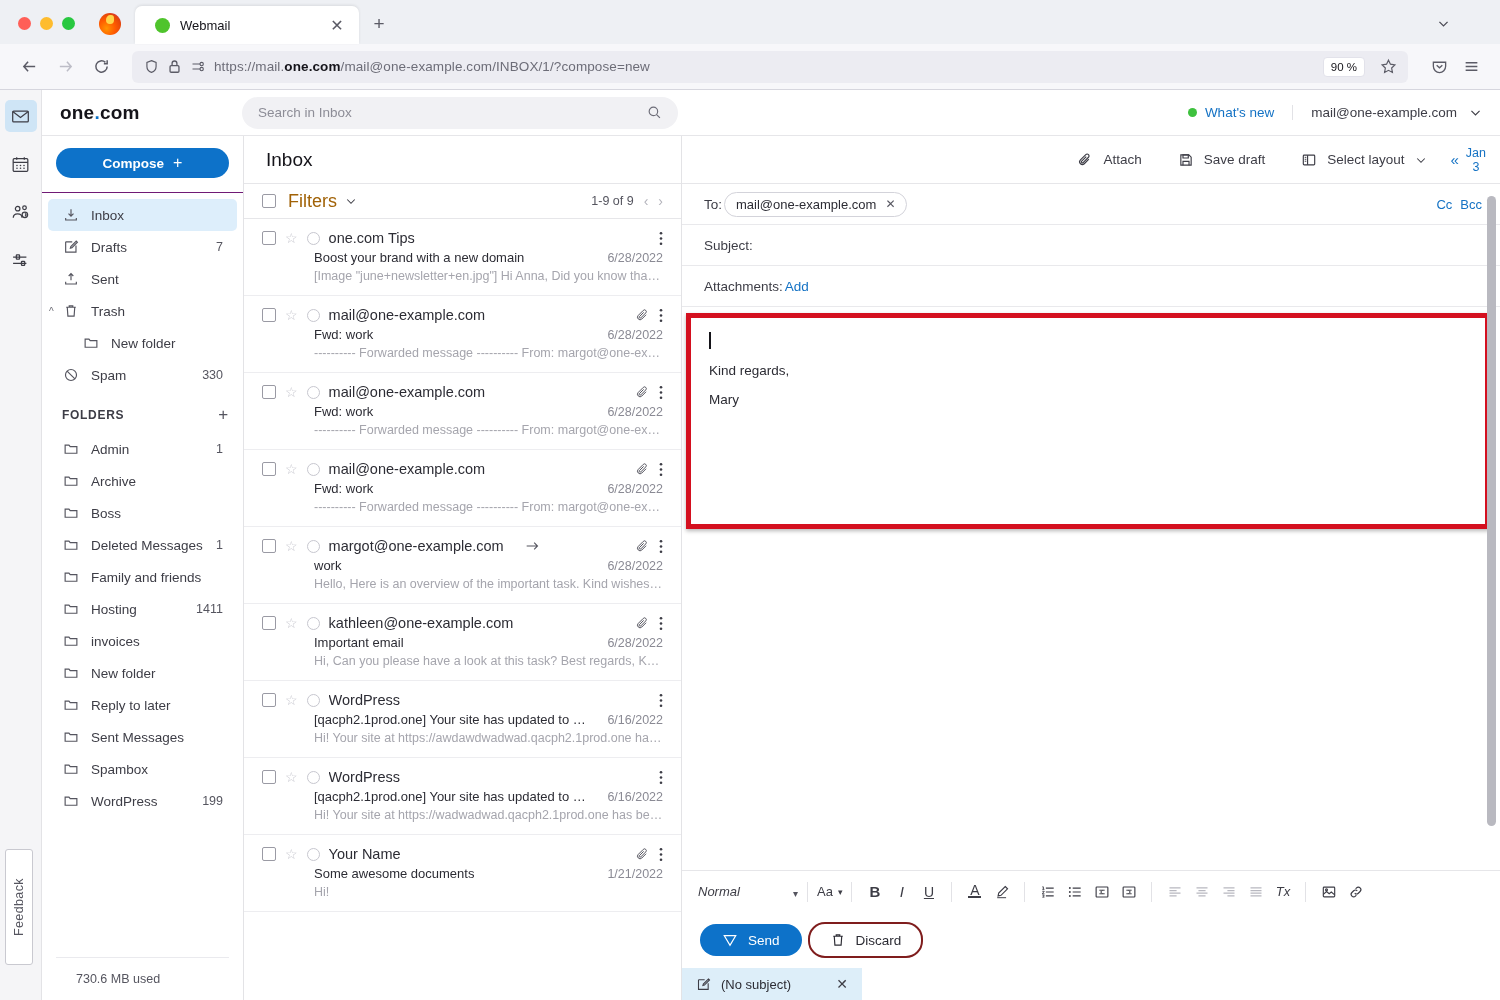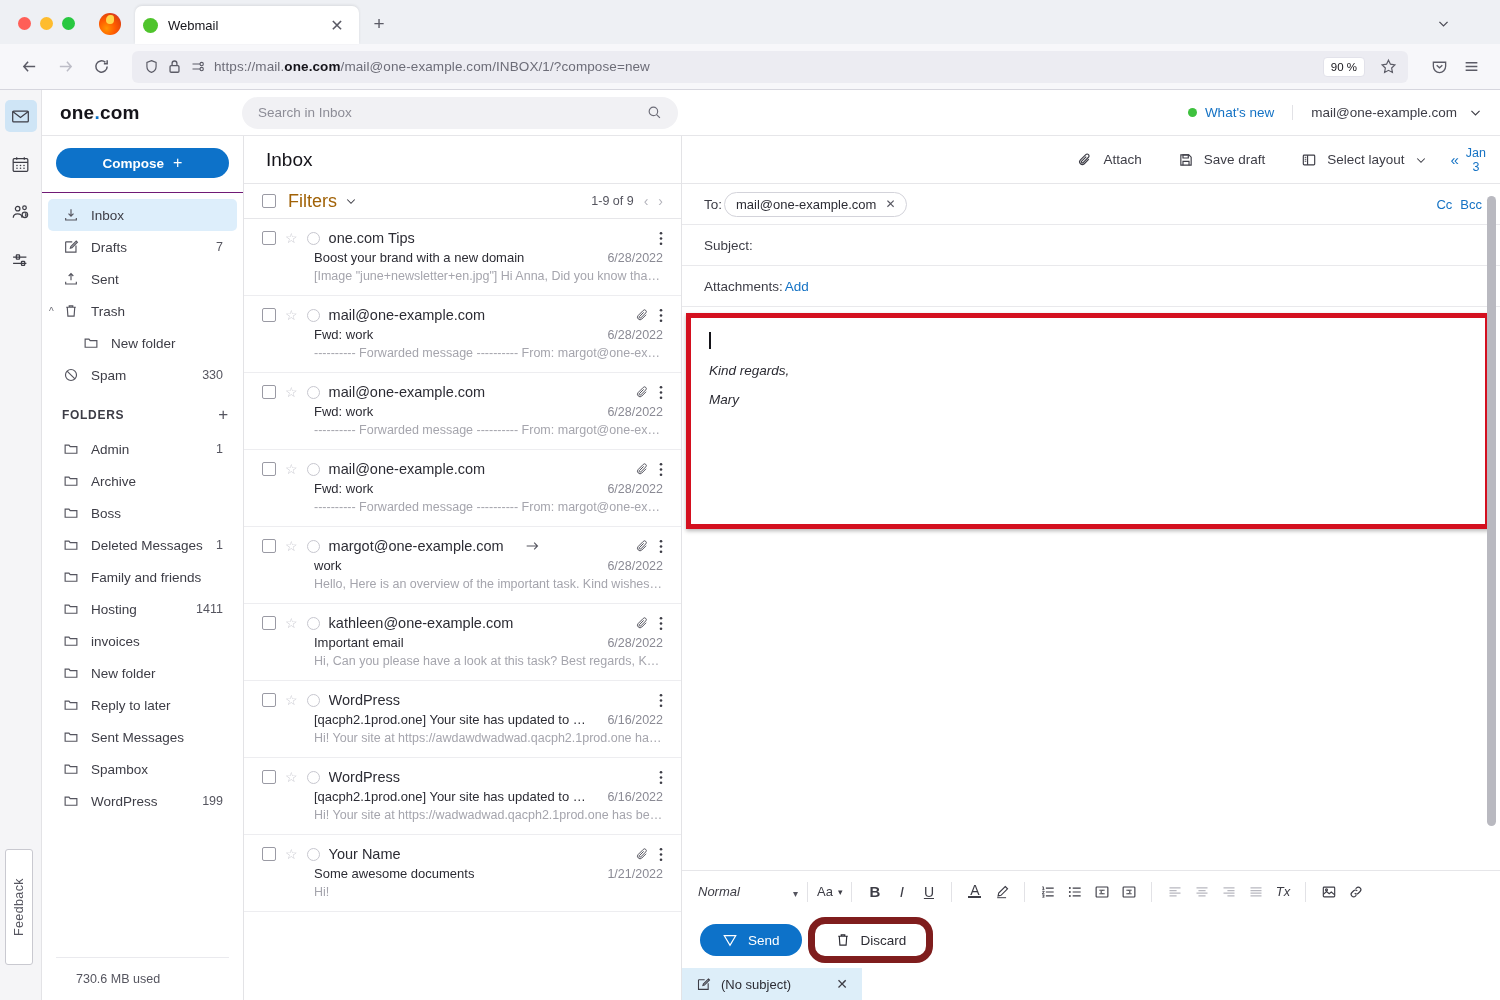--- a/index.html
+++ b/index.html
@@ -24,21 +24,21 @@
     width: 22px; height: 22px; margin: 0 14px 9px 10px; border-radius: 50%;
     background: radial-gradient(circle at 35% 70%, #ff9500 0%, #ff5b00 40%, #e4460a 70%, #b5179e 100%);
     position: relative; flex: none;
   }
   .ff-logo:after {
     content: ""; position: absolute; left: 7px; top: 2px; width: 8px; height: 9px;
     background: #ffd54a; border-radius: 60% 40% 50% 50%;
   }
   .chrome-tab {
     width: 224px; height: 38px; background: #ffffff; border-radius: 7px 7px 0 0;
-    display: flex; align-items: center; padding: 0 10px 0 8px; gap: 10px;
+    display: flex; align-items: center; padding: 0 10px 0 20px; gap: 10px;
     box-shadow: 0 -1px 3px rgba(0,0,0,.09);
   }
   .tab-favicon { width: 15px; height: 15px; border-radius: 50%; background: #4fc42c; flex: none; }
   .tab-title { font-size: 13px; color: #15141a; flex: 1; white-space: nowrap; overflow: hidden; }
   .tab-close, .tab-new {
     width: 24px; height: 24px; display: flex; align-items: center; justify-content: center;
     color: #5b5b66; font-size: 16px; border-radius: 4px; flex: none;
   }
   .tab-new { margin: 0 0 8px 8px; font-size: 19px; font-weight: 300; }
   .chev-down-chrome {
@@ -181,21 +181,21 @@
   .cp-row { display: flex; align-items: center; min-height: 41px; padding: 0 18px 0 22px; border-bottom: 1px solid #e9e9ec; gap: 2px; }
   .cp-lab { font-size: 13.5px; color: #3d3d46; }
   .chip {
     display: inline-flex; align-items: center; gap: 9px; border: 1px solid #d3d3da;
     border-radius: 14px; padding: 4px 11px; font-size: 13px; color: #2c2c34; background: #fff;
   }
   .chip .x { color: #55555f; font-size: 12px; }
   .ccbcc { margin-left: auto; display: flex; gap: 8px; font-size: 13px; color: #1472c4; }
   .link { color: #1472c4; }
 
-  .editor-wrap { margin: 6px 10px 0 4px; position: relative; flex: none; font-style: italic; }
+  .editor-wrap { margin: 6px 10px 0 4px; position: relative; flex: none; }
   .editor {
     border: 5px solid #d4101f; background: #fff; height: 216px; padding: 14px 18px;
     position: relative; box-shadow: 0 2px 4px rgba(0,0,0,.28);
   }
   .caret-bar { width: 1.5px; height: 17px; background: #15141a; }
   .ed-line { font-size: 13.5px; color: #2c2c34; margin-top: 14px; }
 
   .cp-spacer { flex: 1; }
 
   .fmt-bar {
@@ -207,21 +207,21 @@
   .fmt-div { width: 1px; height: 20px; background: #e2e2e6; margin: 0 9px; }
   .fmt-btn { width: 27px; height: 27px; display: flex; align-items: center; justify-content: center; color: #3d3d46; font-size: 14px; flex: none; }
   .fmt-btn.light { color: #b8b8c0; }
 
   .send-bar { height: 56px; display: flex; align-items: center; padding: 0 18px; gap: 6px; flex: none; background: #fff; }
   .send-btn {
     height: 32px; background: #0d72c9; color: #fff; border: none; border-radius: 17px;
     padding: 0 22px; font-size: 13.5px; font-family: inherit; display: flex; align-items: center; gap: 10px;
   }
   .discard-btn {
-    height: 32px; background: #fff; color: #2c2c34; border: 7px solid #7f1d1d; border-radius: 17px;
+    height: 32px; background: #fff; color: #2c2c34; border: 2px solid #7f1d1d; border-radius: 17px;
     padding: 16px 20px; font-size: 13.5px; font-family: inherit; display: flex; align-items: center; gap: 10px;
   }
   .draft-bar { height: 32px; display: flex; align-items: flex-end; background: #fff; flex: none; }
   .draft-chip {
     background: #ddeef9; height: 32px; width: 180px; display: flex; align-items: center;
     padding: 0 14px; gap: 10px; font-size: 13px; color: #2c2c34;
   }
   .draft-chip .x { margin-left: auto; color: #3d3d46; font-size: 14px; }
 
   

